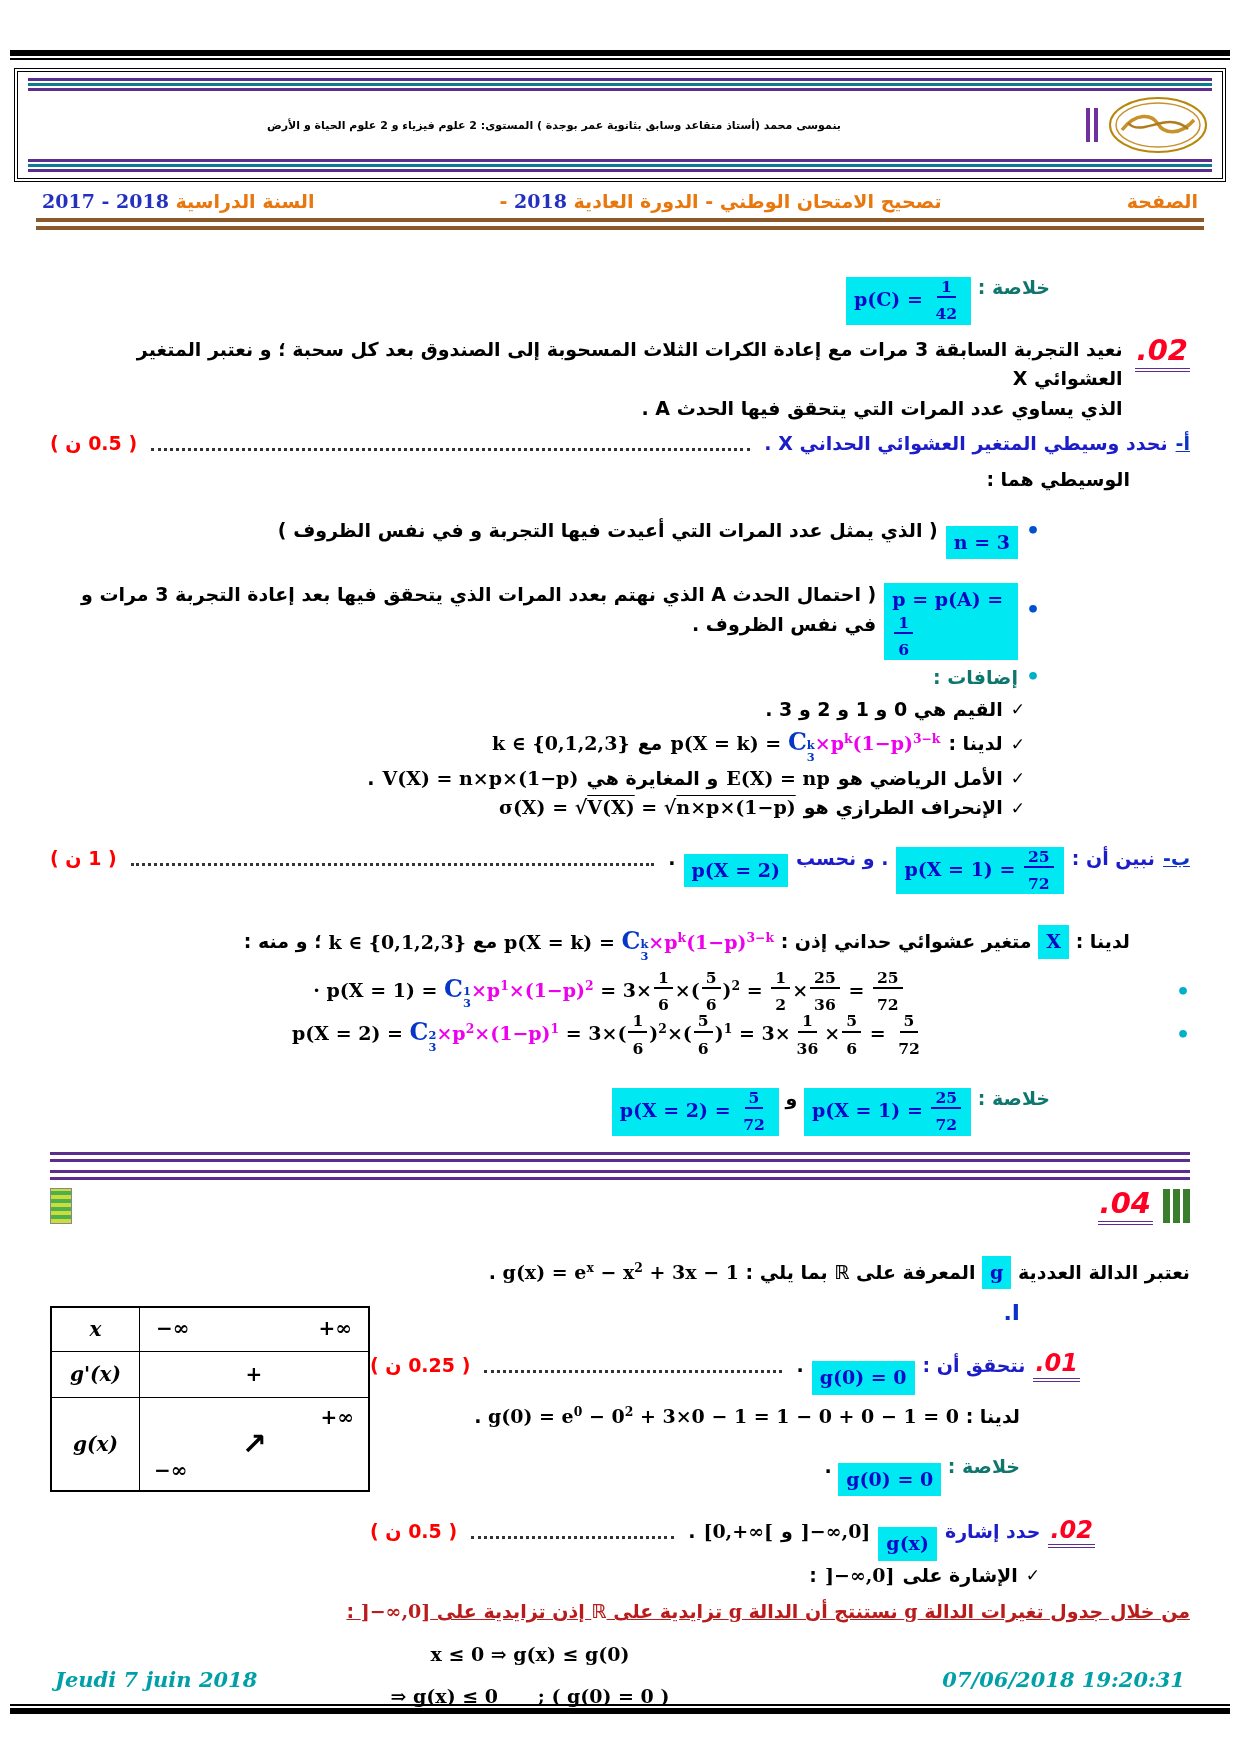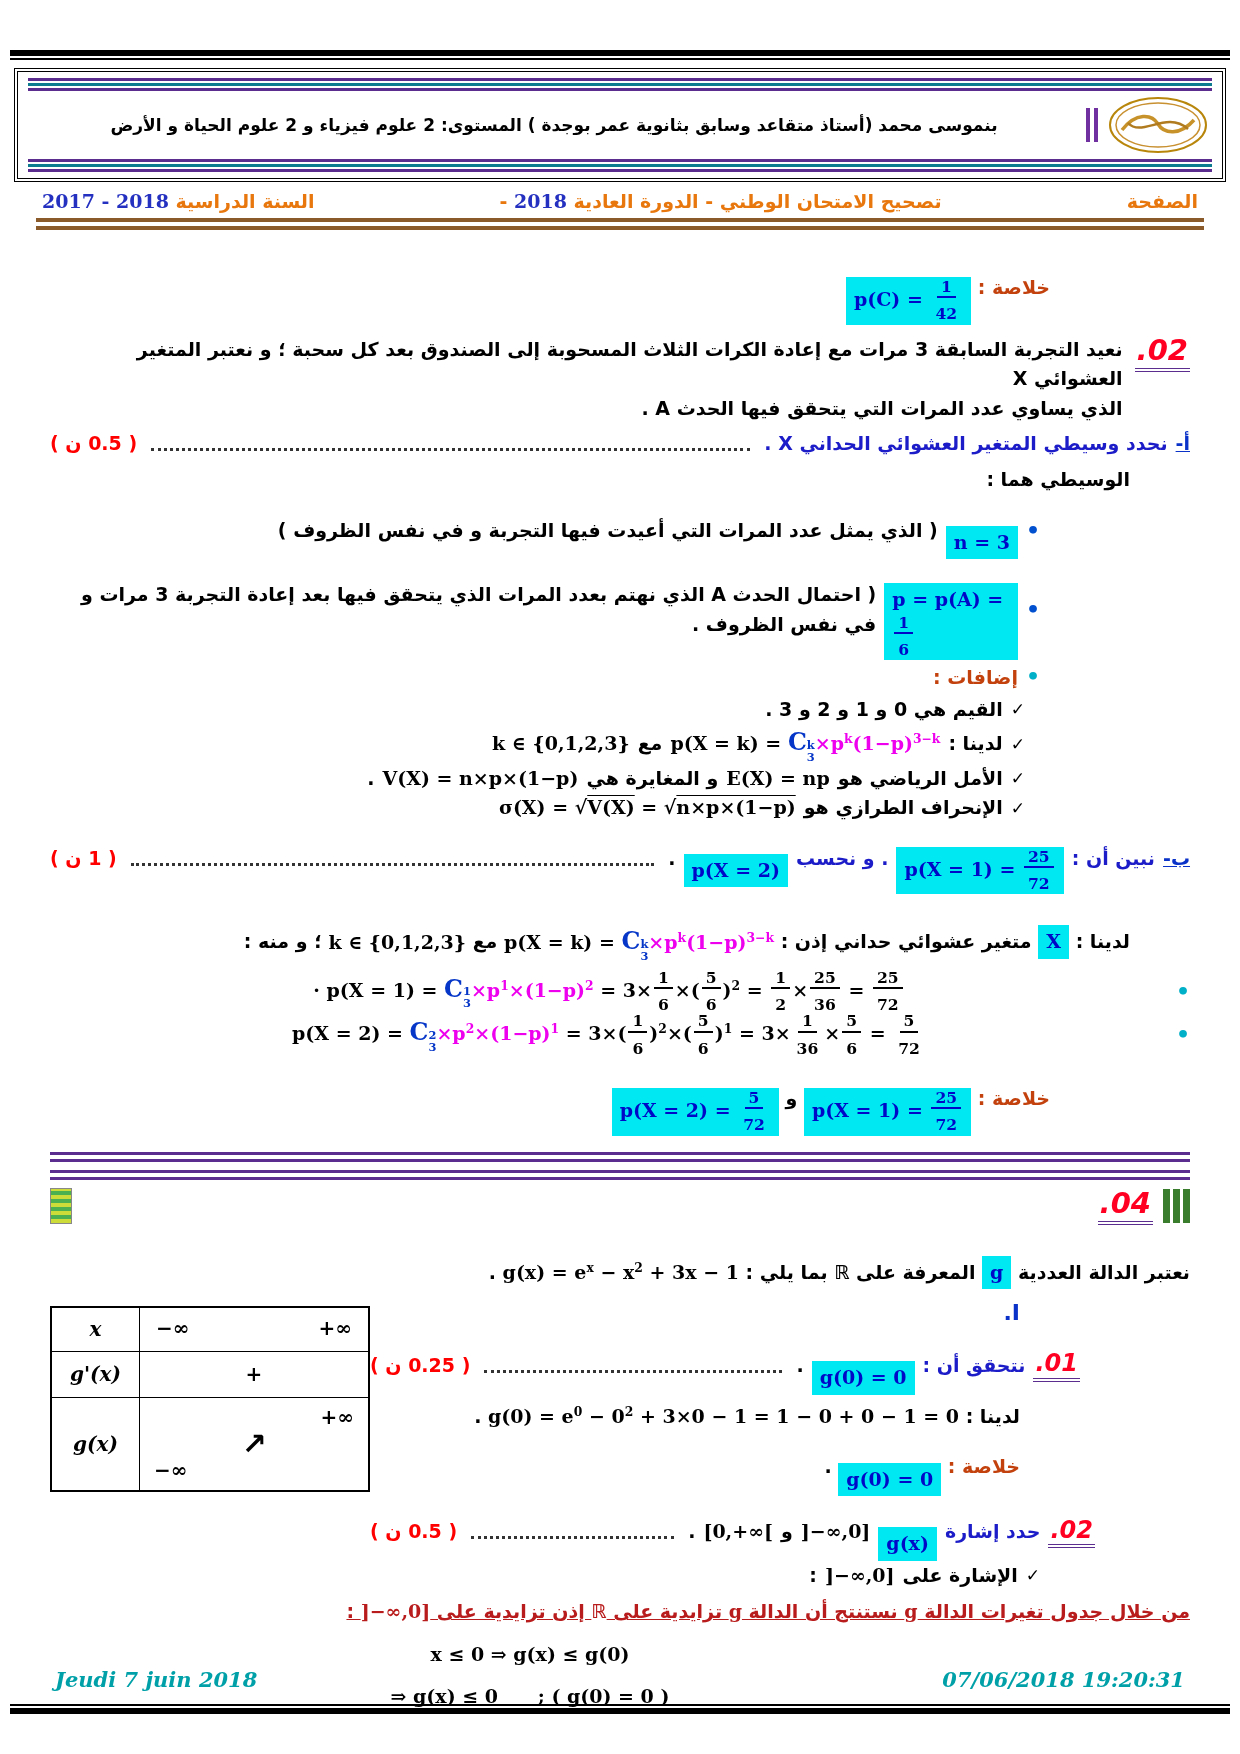--- a/index.html
+++ b/index.html
@@ -14,35 +14,35 @@
 
   
   .hbox { margin:8px 14px 0; border:4px double #000; padding:4px 8px; }
   .stripeset { display:flex; flex-direction:column; gap:2px; margin:2px 2px; }
   .stripeset i { display:block; height:3px; background:#5B2D8E; }
   .stripeset i.teal { background:#0E7C90; height:3px; }
   .hmain { display:flex; direction:rtl; align-items:center; padding:3px 6px; }
   .logo { flex:0 0 auto; }
   .pbars { display:flex; gap:4px; margin:0 10px; }
   .pbars i { width:4px; height:34px; background:#7030A0; display:block; }
-  .hteacher { flex:1; text-align:center; font-weight:bold; font-size:17px; }
+  .hteacher { flex:1; text-align:center; font-weight:bold; font-size:11px; }
 
   .hrow2 { display:flex; direction:rtl; align-items:baseline; padding:8px 42px 2px; font-weight:bold; font-size:19px; }
   .hrow2 .mid { flex:1; text-align:center; }
   .orange { color:#E8770E; }
   .fancyblue { color:#2430C0; font-family:"DejaVu Serif", serif;text-align:right; }
   .brownrule { margin:4px 36px 0; height:12px; border-top:4px solid #8B5A2B; border-bottom:4px solid #8B5A2B; }
 
   
   .content { direction:rtl; padding:16px 50px 0; font-weight:bold; font-size:19px; line-height:1.55; }
   .row { margin:7px 0; text-align:right; }
   .flexrow { display:flex; direction:rtl; align-items:center; gap:8px; }
   .leader { flex:1; border-bottom:3px dotted #333; height:0.75em; margin:0 6px; min-width:30px; }
   .score { color:#FF0000; white-space:nowrap; }
-  .redlbl { color:#c2410c; }
+  .redlbl { color:#0f766e; }
   .bluetxt { color:#1C1CC8; }
   .marker { color:#0A32C8; text-decoration:underline; }
   .secnum { color:#FF0022; font-size:29px; font-style:italic; font-weight:bold;
             border-bottom:4px double #5B2D8E; line-height:1.1; padding:0 2px 1px; }
   .bullet { color:#0050D0; font-size:22px; }
   .bullet.cyan { color:#00B0C8; }
   .check { font-size:17px; }
 
   
   .formula { direction:ltr; unicode-bidi:isolate; display:inline-block; vertical-align:middle;

